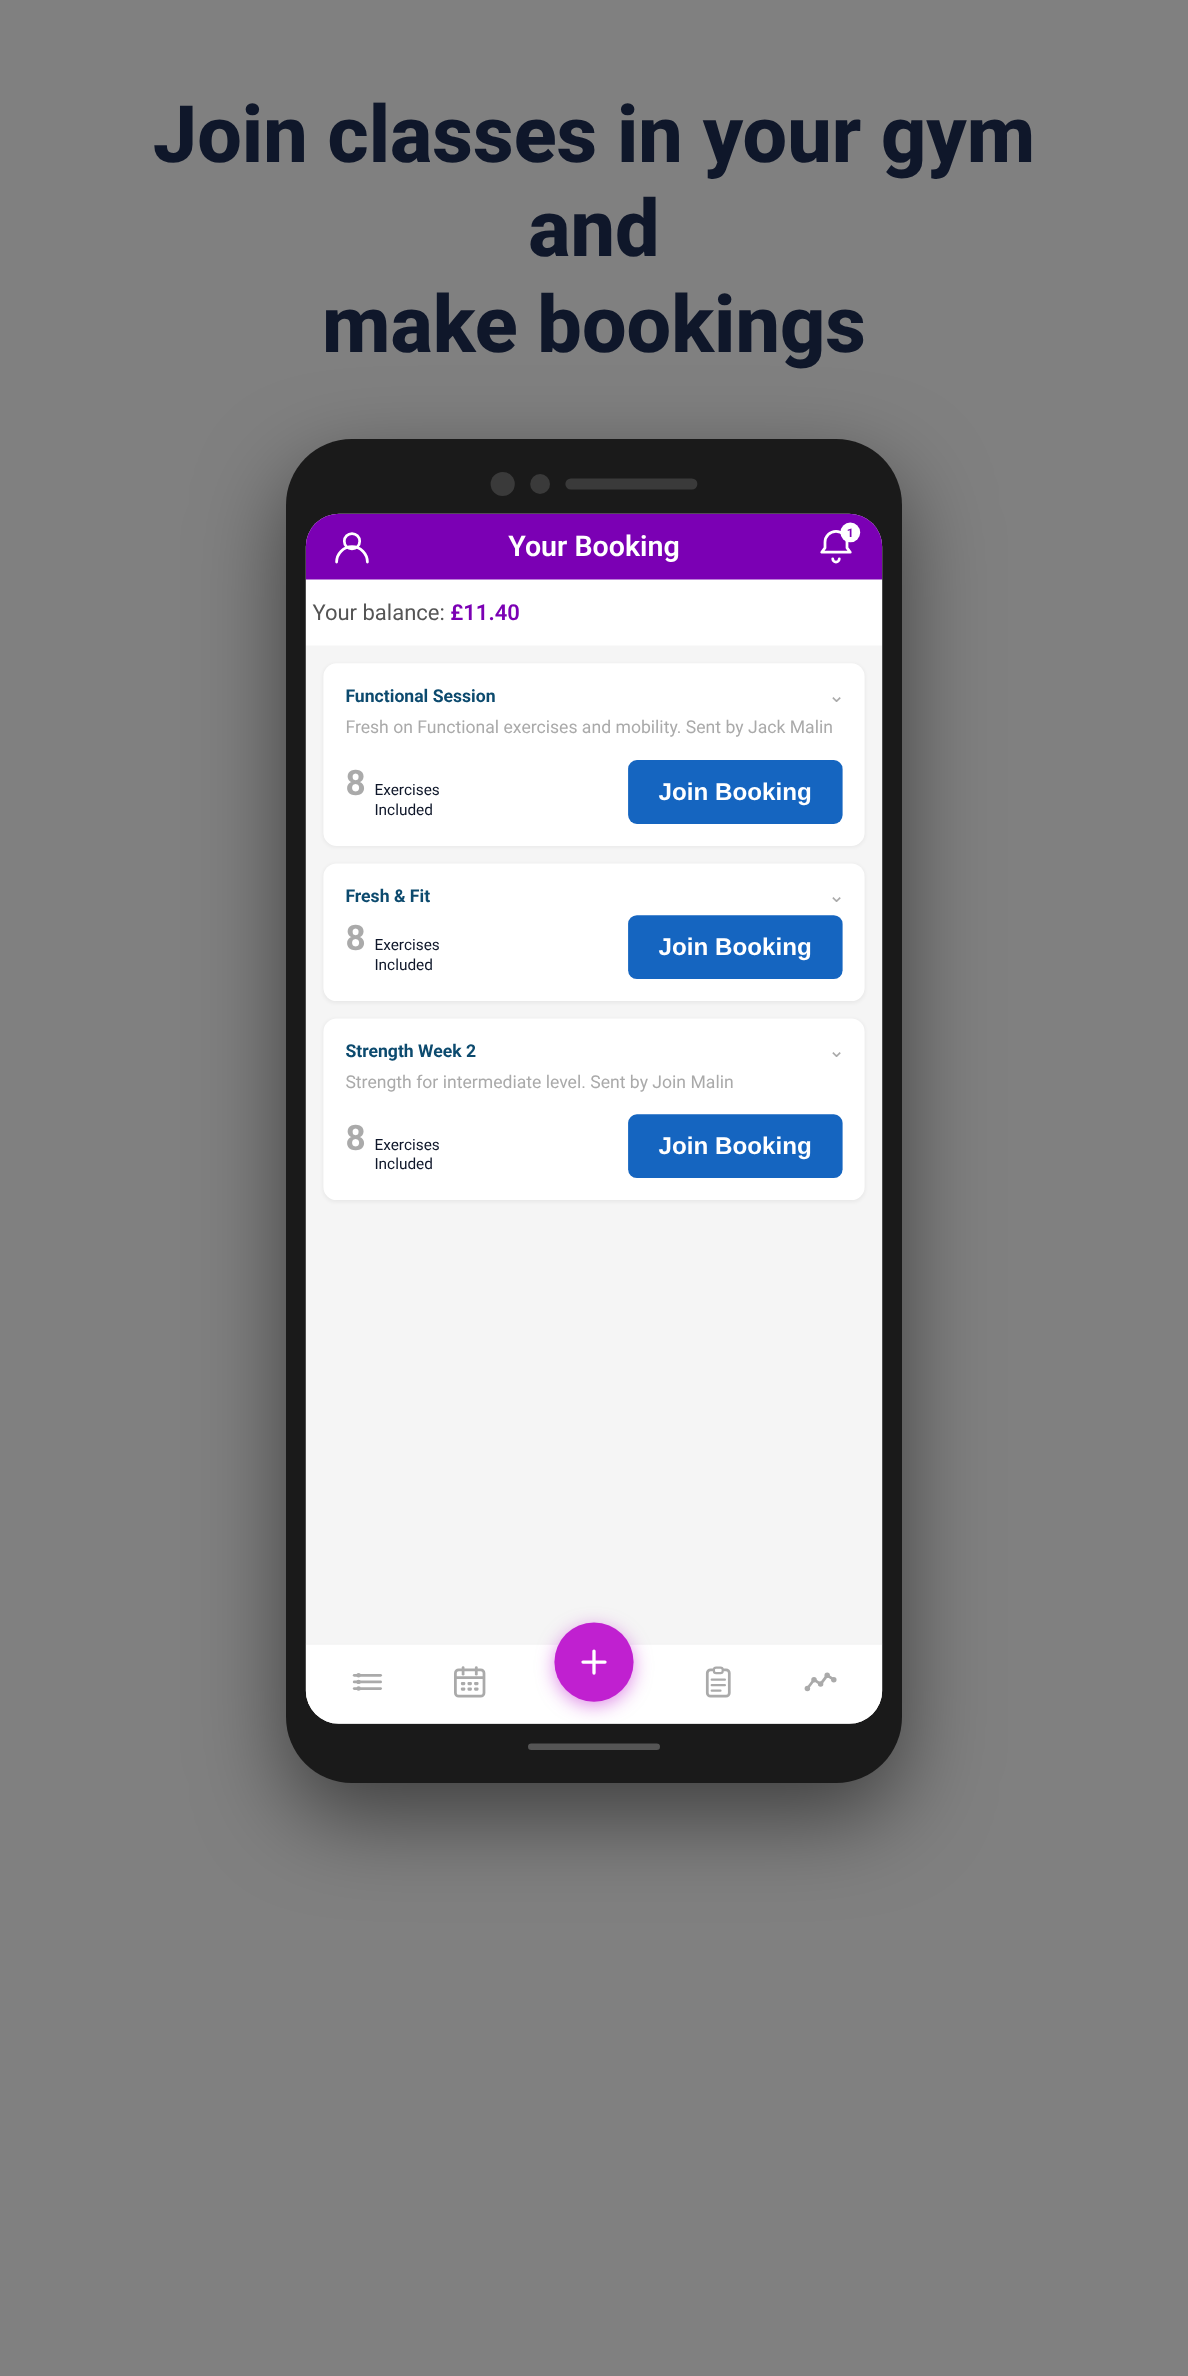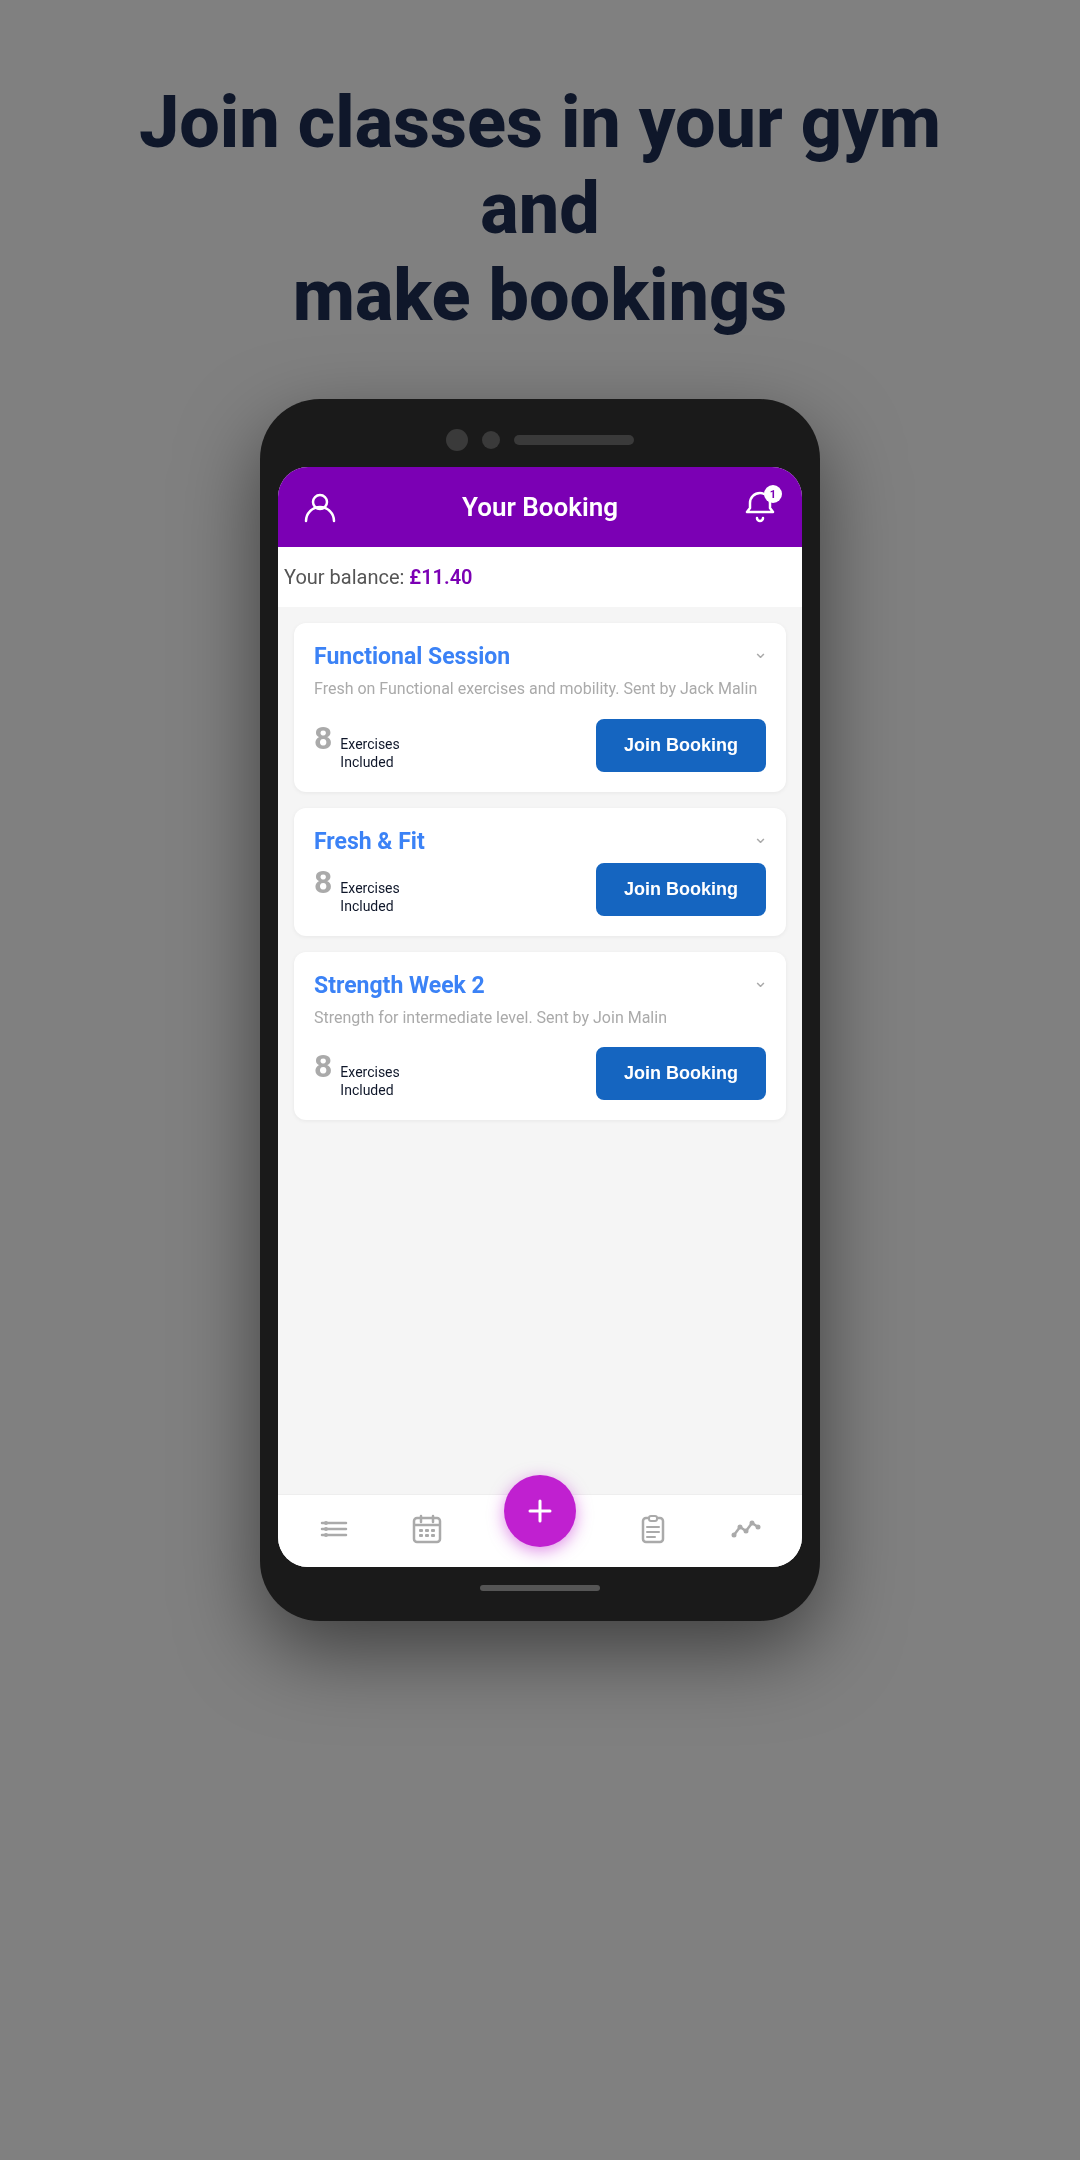--- a/index.html
+++ b/index.html
@@ -66,21 +66,21 @@
       border-radius: 30px;
       overflow: hidden;
       display: flex;
       flex-direction: column;
       height: 1100px;
     }
 
     
     .app-header {
       background: #7b00b4;
-      padding: 22px 24px;
+      padding: 12px 24px;
       display: flex;
       align-items: center;
       justify-content: space-between;
       flex-shrink: 0;
     }
     .header-title {
       color: white;
       font-size: 26px;
       font-weight: 600;
     }
@@ -137,23 +137,23 @@
       box-shadow: 0 1px 4px rgba(0,0,0,0.06);
     }
     .card-chevron {
       position: absolute;
       top: 18px;
       right: 18px;
       color: #aaa;
       font-size: 18px;
     }
     .session-title {
-      font-size: 23px;
+      font-size: 16px;
       font-weight: 700;
-      color: #3b82f6;
+      color: #0c4a6e;
       margin-bottom: 8px;
       padding-right: 30px;
     }
     .session-desc {
       font-size: 16px;
       color: #aaa;
       line-height: 1.4;
       margin-bottom: 18px;
     }
     .card-footer {
@@ -175,21 +175,21 @@
       font-size: 14px;
       color: #0f172a;
       line-height: 1.3;
     }
     .join-btn {
       background: #1565c0;
       color: white;
       border: none;
       border-radius: 8px;
       padding: 16px 28px;
-      font-size: 18px;
+      font-size: 22px;
       font-weight: 600;
       cursor: pointer;
     }
 
     
     .bottom-nav {
       background: white;
       display: flex;
       align-items: center;
       justify-content: space-around;

